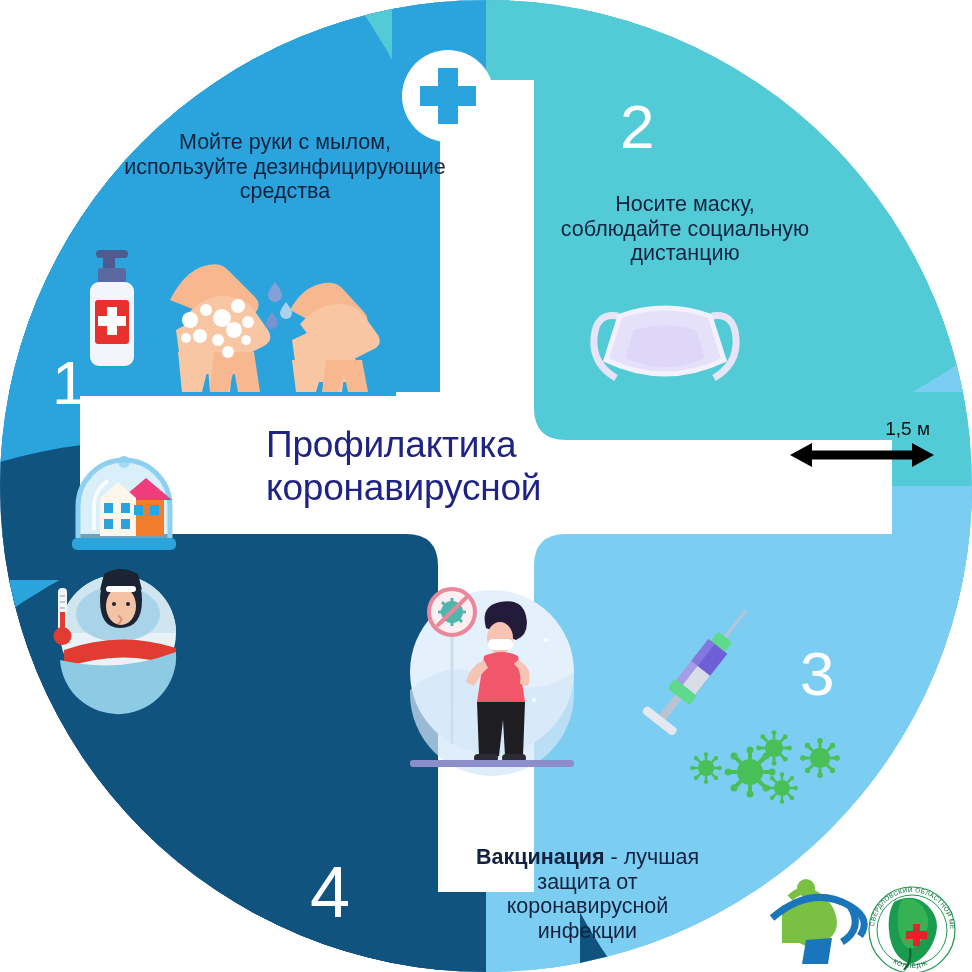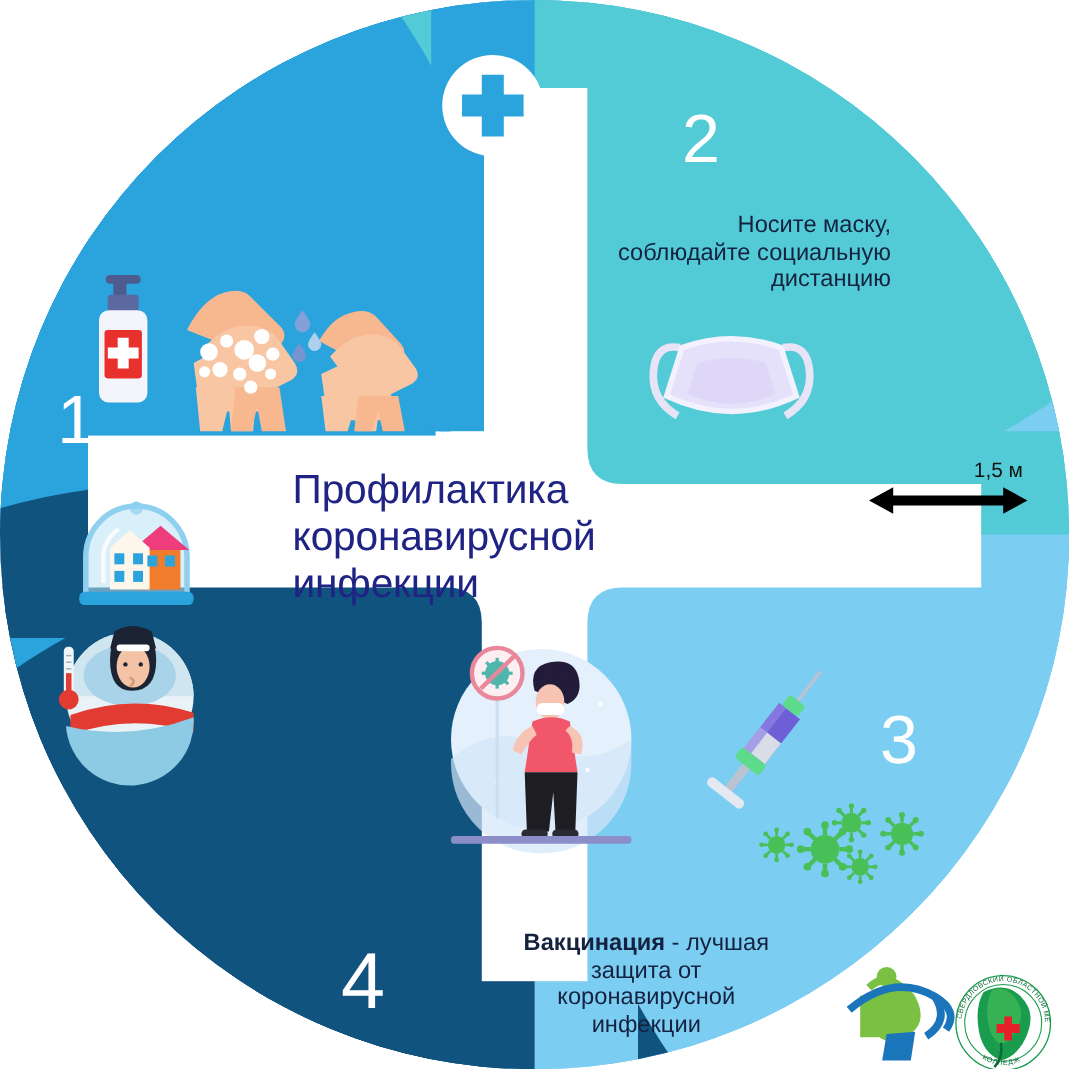--- a/index.html
+++ b/index.html
@@ -4,21 +4,21 @@
 <title>Профилактика коронавирусной инфекции</title>
 <style>
   html,body{margin:0;padding:0;background:#ffffff;}
   body{width:972px;height:972px;overflow:hidden;
        font-family:"Liberation Sans","DejaVu Sans",sans-serif;}
   #poster{position:relative;width:972px;height:972px;background:#fff;}
   svg.layer{position:absolute;left:0;top:0;width:972px;height:972px;}
 
   .txt{position:absolute;text-align:center;line-height:1.14;}
   .q1-text{left:120px;top:130px;width:330px;font-size:21.5px;color:#14223f;}
-  .q2-text{left:560px;top:192px;width:250px;font-size:21.5px;color:#14223f;text-align:right;}
+  .q2-text{left:560px;top:192px;width:250px;font-size:21.5px;color:#14223f;}
   .q3-text{left:455px;top:797px;width:265px;font-size:21.5px;color:#14223f;margin-top:48px;}
   .q4-text{left:120px;top:694px;width:290px;font-size:21.5px;color:#ffffff;}
   .q3-text b{font-weight:bold;}
 
   .num{position:absolute;color:#ffffff;font-weight:400;line-height:1;}
   .num1{left:52px;top:352px;font-size:62px;}
   .num2{left:620px;top:96px;font-size:62px;}
   .num3{left:800px;top:643px;font-size:62px;}
   .num4{left:310px;top:856px;font-size:72px;}
 
@@ -441,31 +441,31 @@
       </defs>
       <text font-size="6.4" fill="#0e6b38" font-family="'Liberation Sans',sans-serif" letter-spacing="0.4">
         <textPath href="#arcTop" startOffset="3%">СВЕРДЛОВСКИЙ ОБЛАСТНОЙ МЕДИЦИНСКИЙ</textPath>
       </text>
       <text font-size="6.4" fill="#0e6b38" font-family="'Liberation Sans',sans-serif" letter-spacing="0.8">
         <textPath href="#arcBot" startOffset="32%">КОЛЛЕДЖ</textPath>
       </text>
     </g>
   </svg>
 
+  <div class="txt q1-text">Мойте руки с мылом, используйте дезинфицирующие средства</div>
   <div class="num num1">1</div>
 
   <div class="txt q2-text">Носите маску, соблюдайте социальную дистанцию</div>
   <div class="num num2">2</div>
 
   <div class="txt q3-text"><b>Вакцинация</b><span> - лучшая защита от коронавирусной инфекции</span></div>
   <div class="num num3">3</div>
 
   <div class="num num4">4</div>
 
   <div class="title">
     <div>Профилактика</div>
     <div>коронавирусной</div>
-    <div>инфекции</div>
   </div>
 
   <div class="dist-label">1,5 м</div>
 
 </div>
 
 </body></html>

